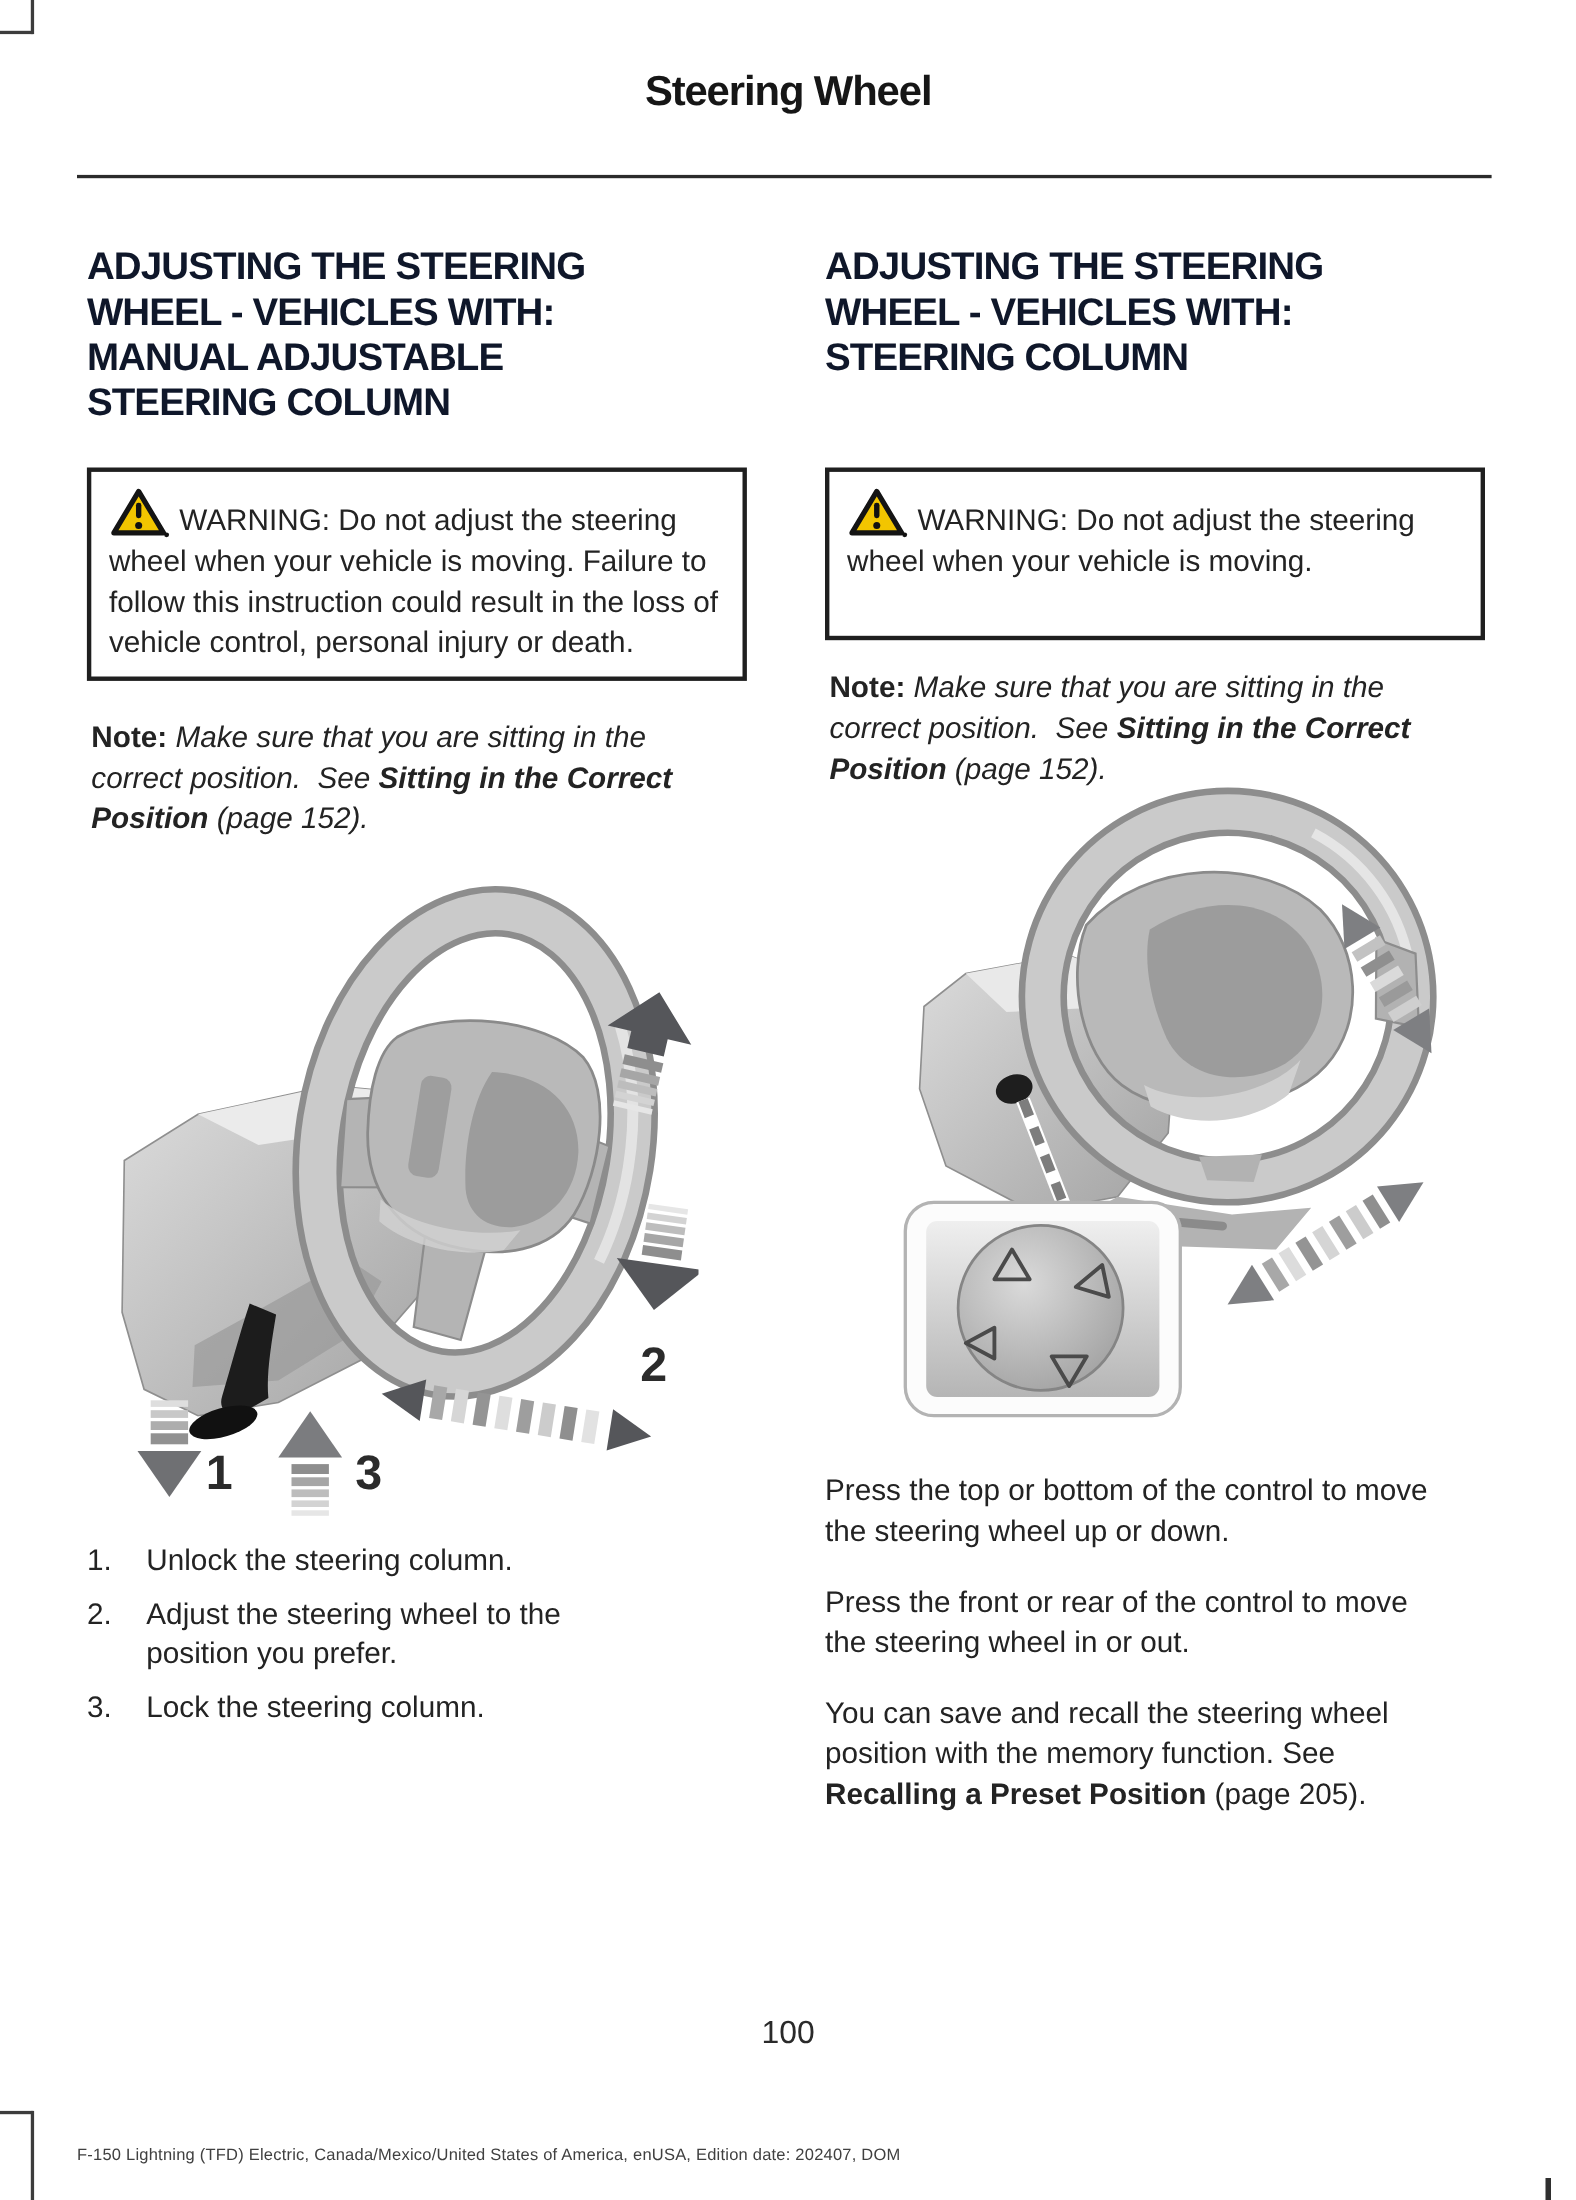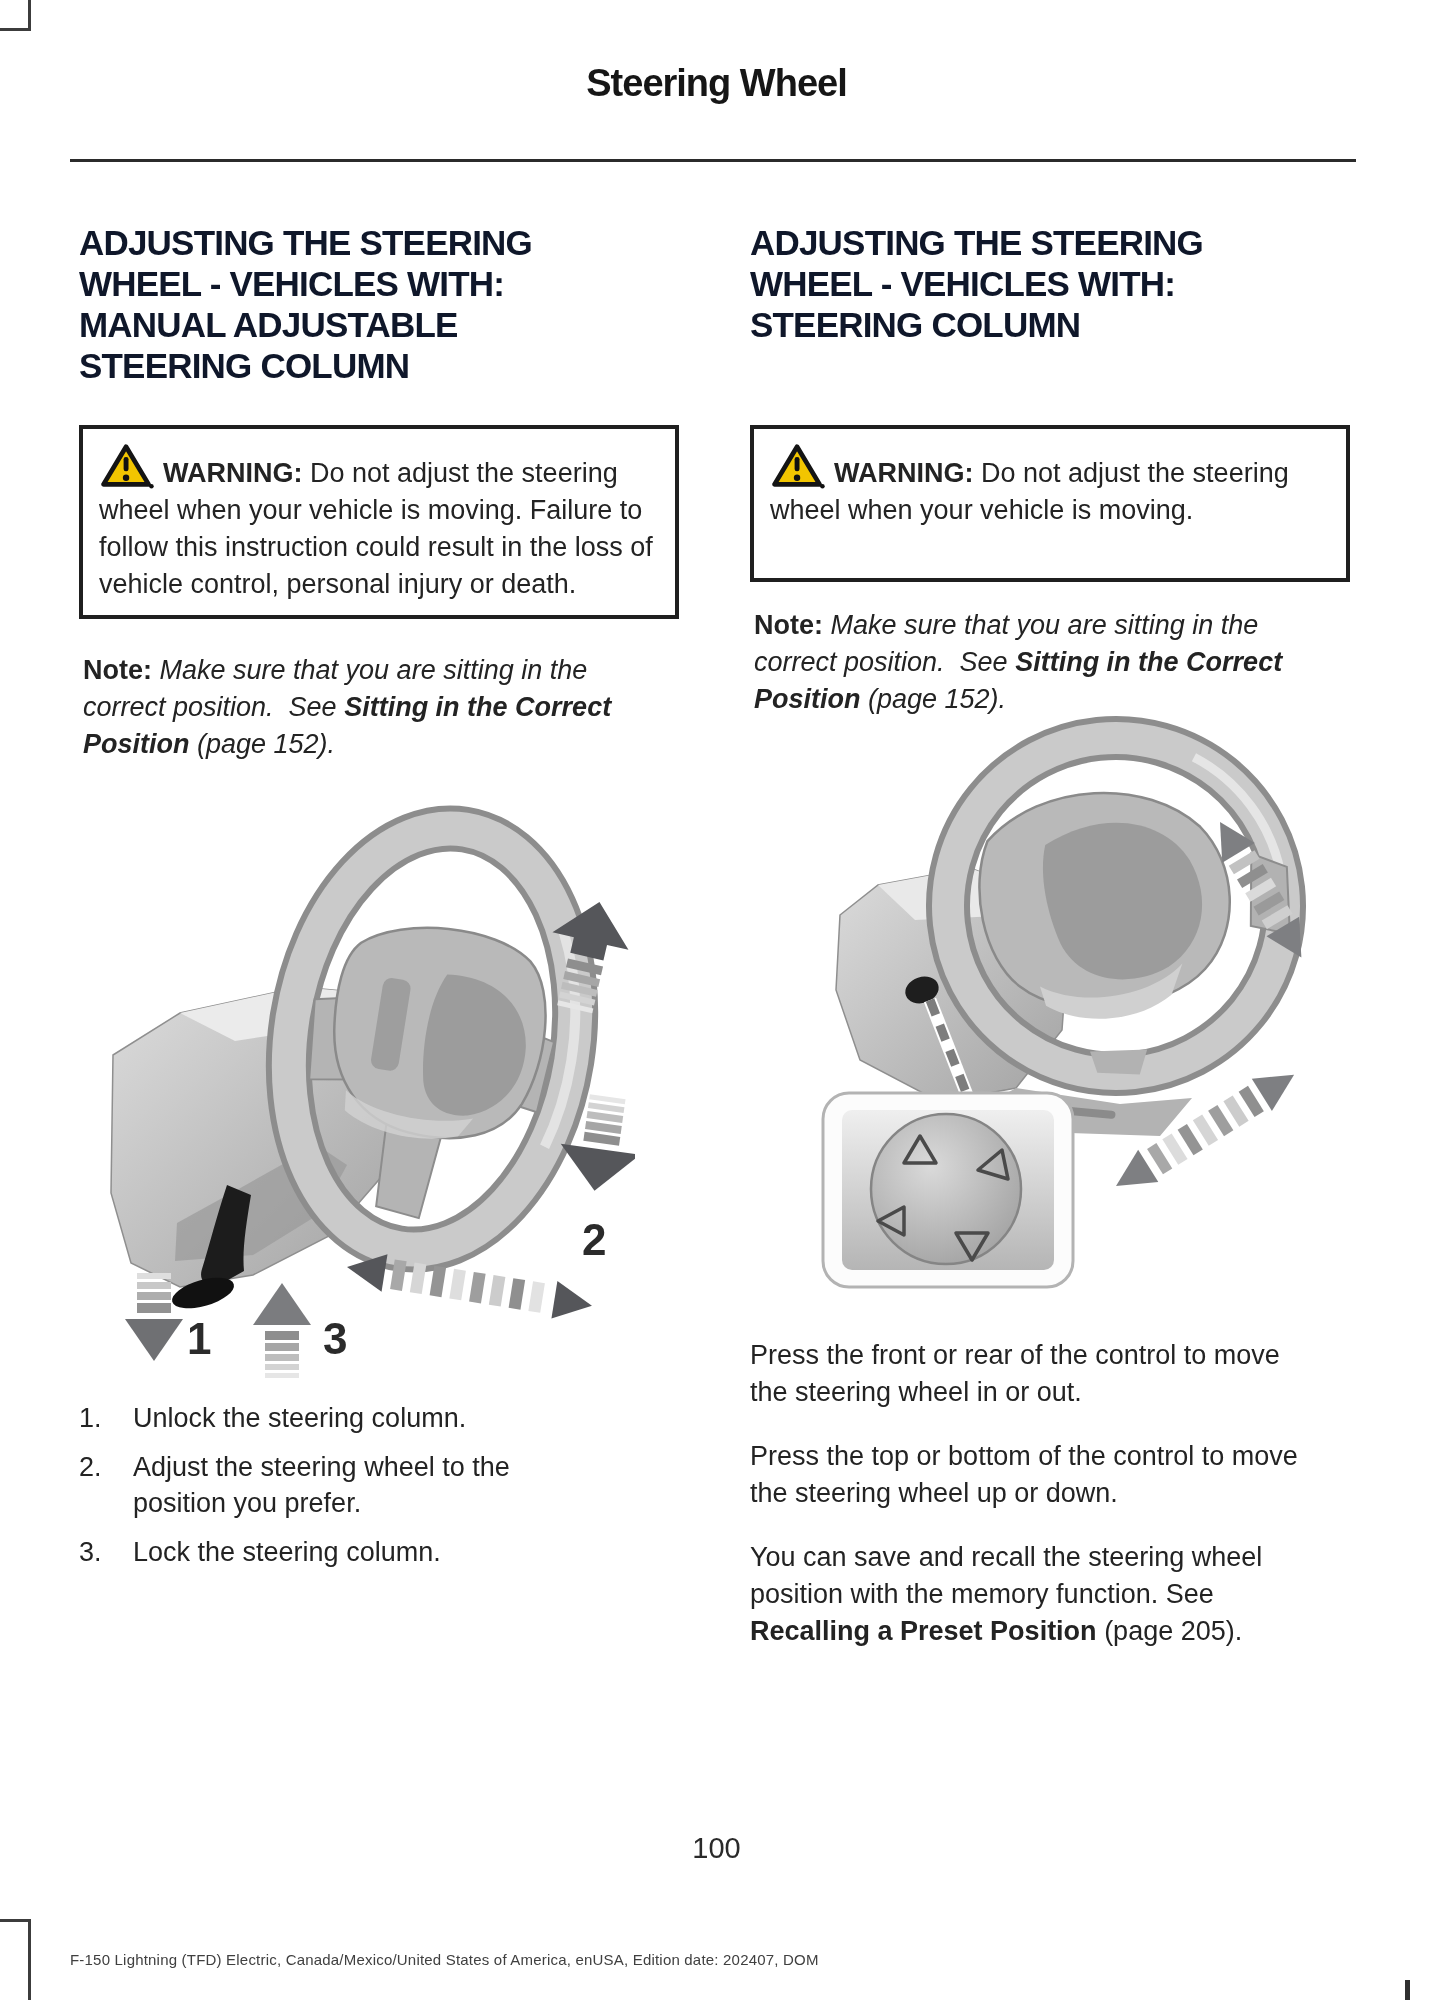--- a/index.html
+++ b/index.html
@@ -17,21 +17,21 @@
   .col-left { left:79px; }
   .col-right { left:750px; }
 
   .heading { position:absolute; top:0; left:0; font-size:35px; line-height:41px;
     font-weight:bold; letter-spacing:-0.8px; color:#0f172a; }
 
   .warnbox { position:absolute; top:203px; left:0; width:600px; box-sizing:border-box;
     border:4px solid #1f1f1f; padding:14px 18px 12px 16px; font-size:27px; line-height:37px; color:#232323; }
   .warnbox.short { min-height:157px; }
   .warn-icon-svg { display:inline-block; width:56px; height:47px; vertical-align:-8px; margin-right:8px; }
-  .warn-label { font-weight:bold;margin-top:20px; }
+  .warn-label { font-weight:normal;margin-top:20px; }
 
   .note { position:absolute; left:4px; width:584px; font-size:27px; line-height:37px;
     font-style:italic; color:#232323; }
   .note-left { top:430px; }
   .note-right { top:385px; }
   .note-label { font-style:normal; font-weight:bold; }
   .ref { font-weight:bold; }
 
   .fig { position:absolute; }
   .fig-left { top:571px; left:6px; width:550px; height:590px; }
@@ -277,21 +277,21 @@
         <rect x="82" y="-15" width="11" height="30" fill="#949494"></rect>
         <rect x="100" y="-15" width="11" height="30" fill="#d5d5d5"></rect>
         <rect x="118" y="-15" width="11" height="30" fill="#9e9e9e"></rect>
         <rect x="136" y="-15" width="11" height="30" fill="#cccccc"></rect>
         <rect x="154" y="-15" width="11" height="30" fill="#8f8f8f"></rect>
         <polygon points="210,0 172,-19 172,19" fill="#7e7f82"></polygon>
       </g>
     </svg>
 
     <div class="paras">
+      <p>Press the top or bottom of the control to move the steering wheel up or down.</p>
       <p>Press the front or rear of the control to move the steering wheel in or out.</p>
-      <p>Press the top or bottom of the control to move the steering wheel up or down.</p>
       <p><span>You can save and recall the steering wheel position with the memory function. See </span><span class="ref">Recalling a Preset Position</span><span> (page 205).</span></p>
     </div>
   </div>
 
   <div class="page-num">100</div>
   <div class="footer">F-150 Lightning (TFD) Electric, Canada/Mexico/United States of America, enUSA, Edition date: 202407, DOM</div>
 </div>
 
 </body></html>

